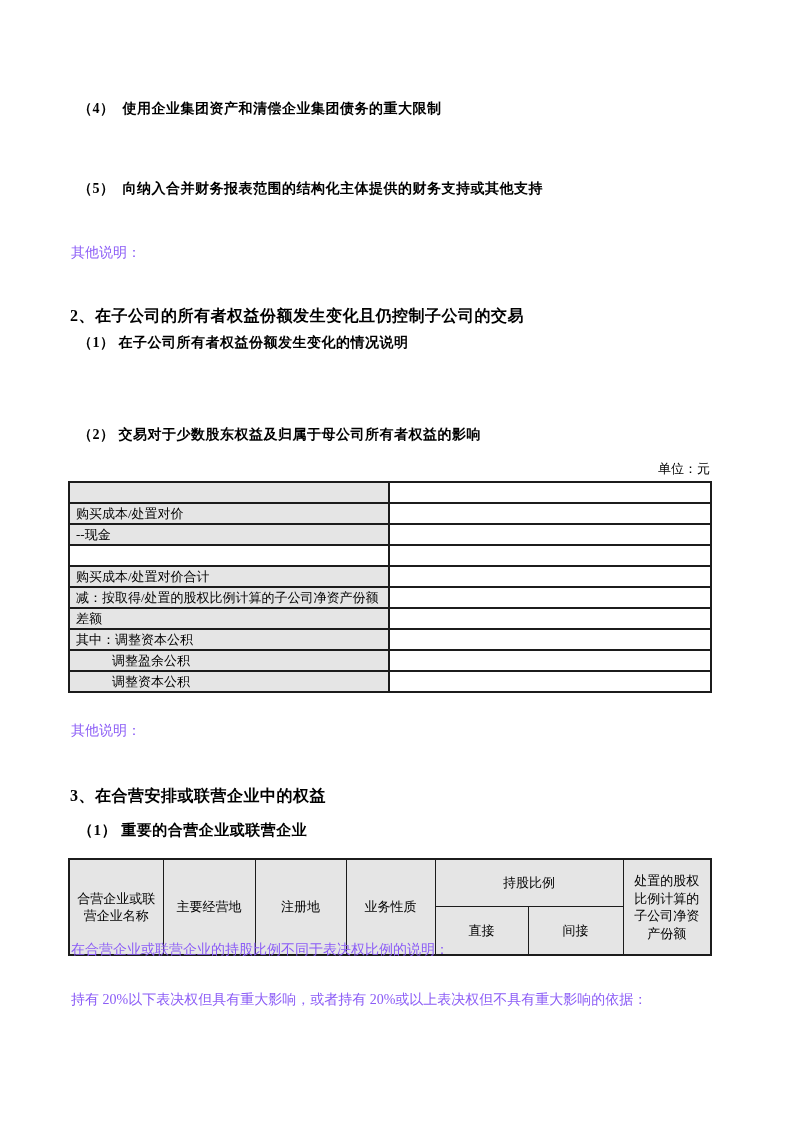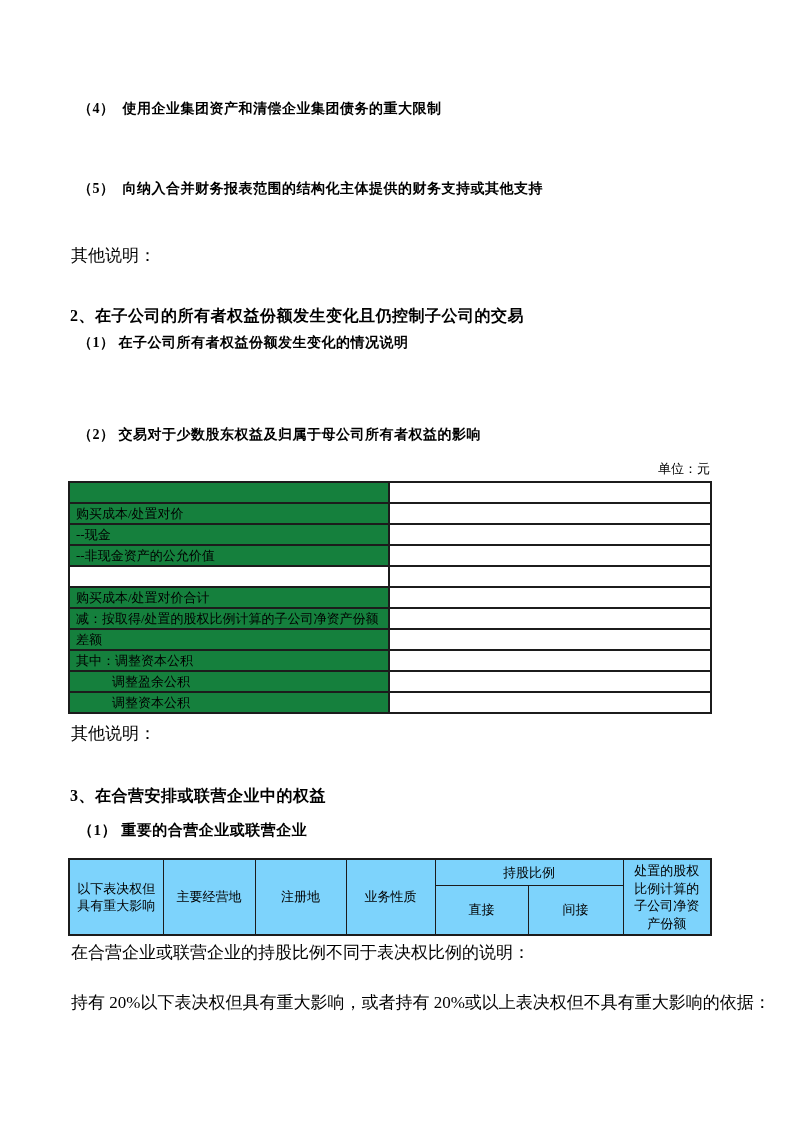--- a/index.html
+++ b/index.html
@@ -23,22 +23,22 @@
     font-size: 14px;
     font-weight: bold;
     letter-spacing: 0.5px;
   }
   .h-mid2 {
     font-size: 15px;
     font-weight: bold;
     letter-spacing: 0.5px;
   }
   .body-text {
-    font-size: 17px;
-    color: #000000;
+    font-size: 14px;
+    color: #8b5cf6;
   }
   .unit-note {
     font-size: 13px;
     text-align: right;
     width: 642px;
   }
   
   table.t1 {
     border-collapse: collapse;
     table-layout: fixed;
@@ -47,39 +47,39 @@
   }
   table.t1 td {
     border: 2px solid #1c1c1c;
     font-size: 13px;
     height: 21px;
     line-height: 1.2;
     padding: 0 6px;
     overflow: hidden;
     white-space: nowrap;
   }
-  table.t1 td.lab { background: #15803d; }
+  table.t1 td.lab { background: #e5e5e5; }
   table.t1 tr.white-lab td.lab { background: #ffffff; }
   table.t1 td.val { background: #ffffff; }
   table.t1 td.indent { padding-left: 42px; }
   
   table.t2 {
     border-collapse: collapse;
     table-layout: fixed;
     width: 642px;
     border: 2px solid #1c1c1c;
   }
   table.t2 th {
     border: 1px solid #1c1c1c;
-    background: #7dd3fc;
+    background: #e5e5e5;
     font-size: 13px;
     font-weight: normal;
     text-align: center;
     vertical-align: middle;
-    padding: 2px 5px;
+    padding: 12px 5px;
     line-height: 1.35;
   }
   table.t2 tr.r1 th { height: 24px; }
   table.t2 tr.r2 th { height: 45px; }
 </style>
 </head>
 <body>
 
 <div class="page">
 
@@ -103,24 +103,20 @@
       <tr>
         <td class="lab"></td>
         <td class="val"></td>
       </tr>
       <tr>
         <td class="lab">购买成本/处置对价</td>
         <td class="val"></td>
       </tr>
       <tr>
         <td class="lab">--现金</td>
-        <td class="val"></td>
-      </tr>
-      <tr>
-        <td class="lab">--非现金资产的公允价值</td>
         <td class="val"></td>
       </tr>
       <tr class="white-lab">
         <td class="lab"></td>
         <td class="val"></td>
       </tr>
       <tr>
         <td class="lab">购买成本/处置对价合计</td>
         <td class="val"></td>
       </tr>
@@ -154,21 +150,21 @@
   <div class="abs h-mid2" style="left:78px; top:821px;">（1） 重要的合营企业或联营企业</div>
 
   <table class="t2 abs" style="left:68px; top:858px;">
     <colgroup>
       <col style="width:94px"><col style="width:92px"><col style="width:91px">
       <col style="width:89px"><col style="width:93px"><col style="width:95px">
       <col style="width:88px">
     </colgroup>
     <tbody>
       <tr class="r1">
-        <th rowspan="2">以下表决权但具有重大影响</th>
+        <th rowspan="2">合营企业或联营企业名称</th>
         <th rowspan="2">主要经营地</th>
         <th rowspan="2">注册地</th>
         <th rowspan="2">业务性质</th>
         <th colspan="2">持股比例</th>
         <th rowspan="2">处置的股权比例计算的子公司净资产份额</th>
       </tr>
       <tr class="r2">
         <th>直接</th>
         <th>间接</th>
       </tr>

